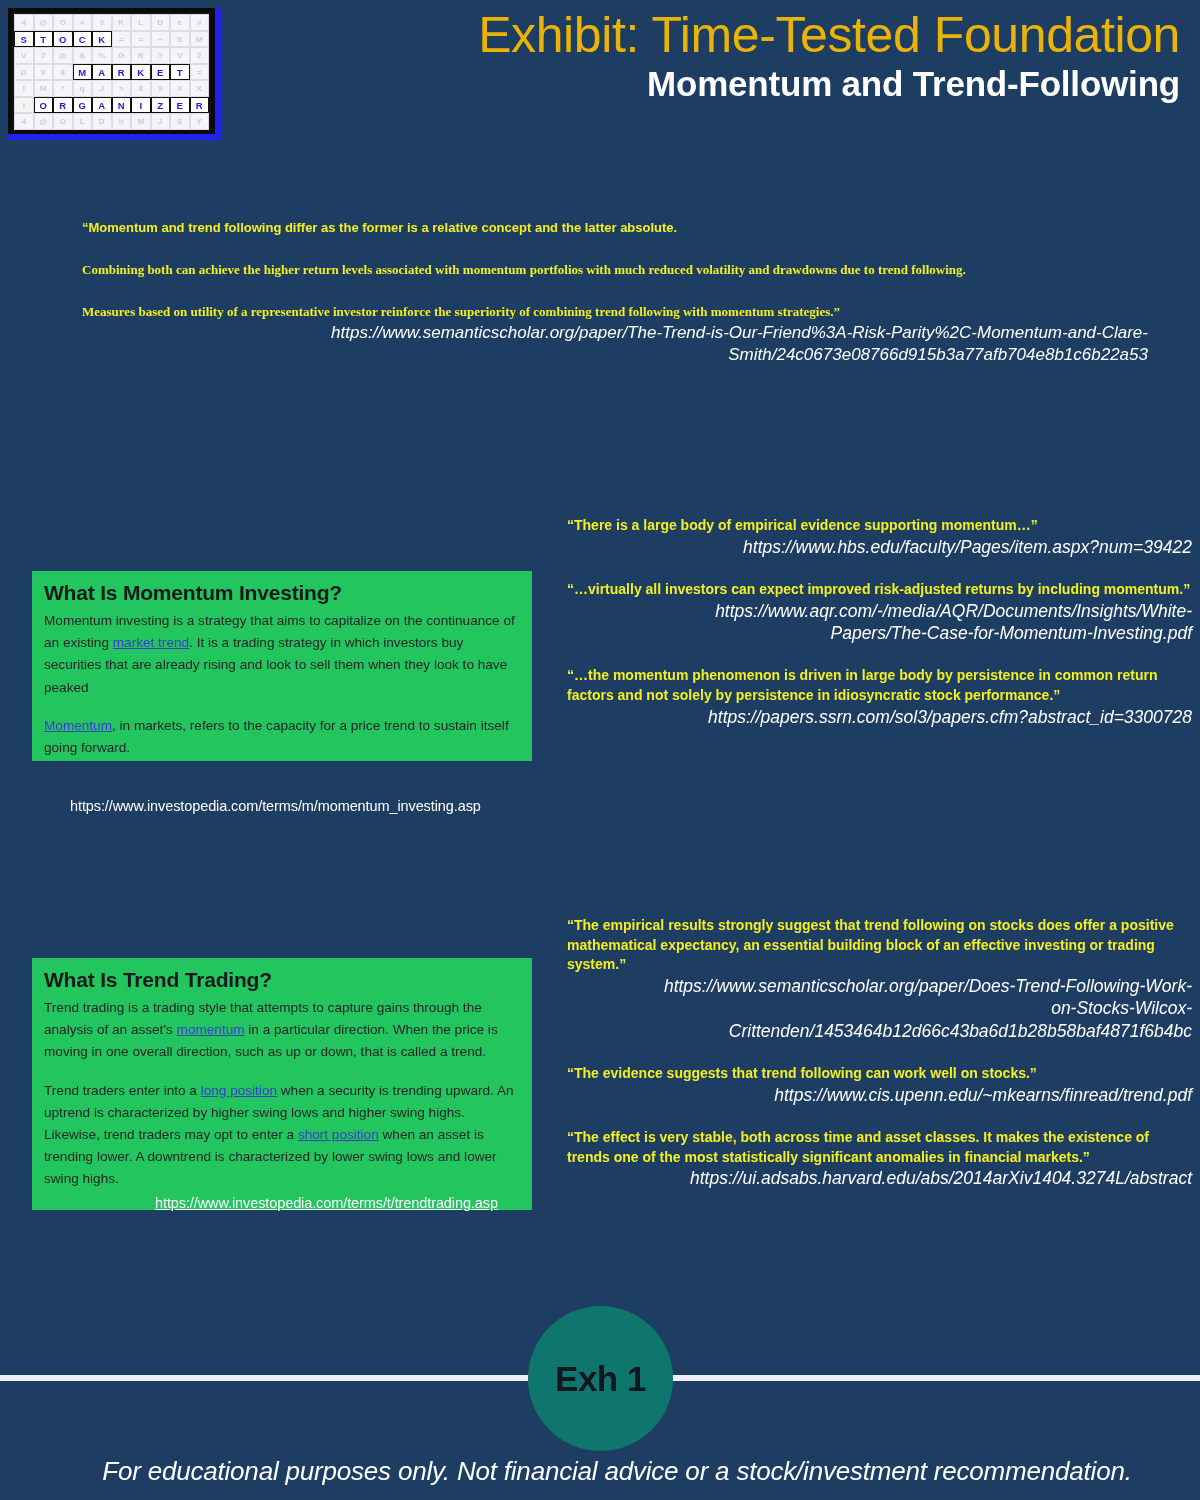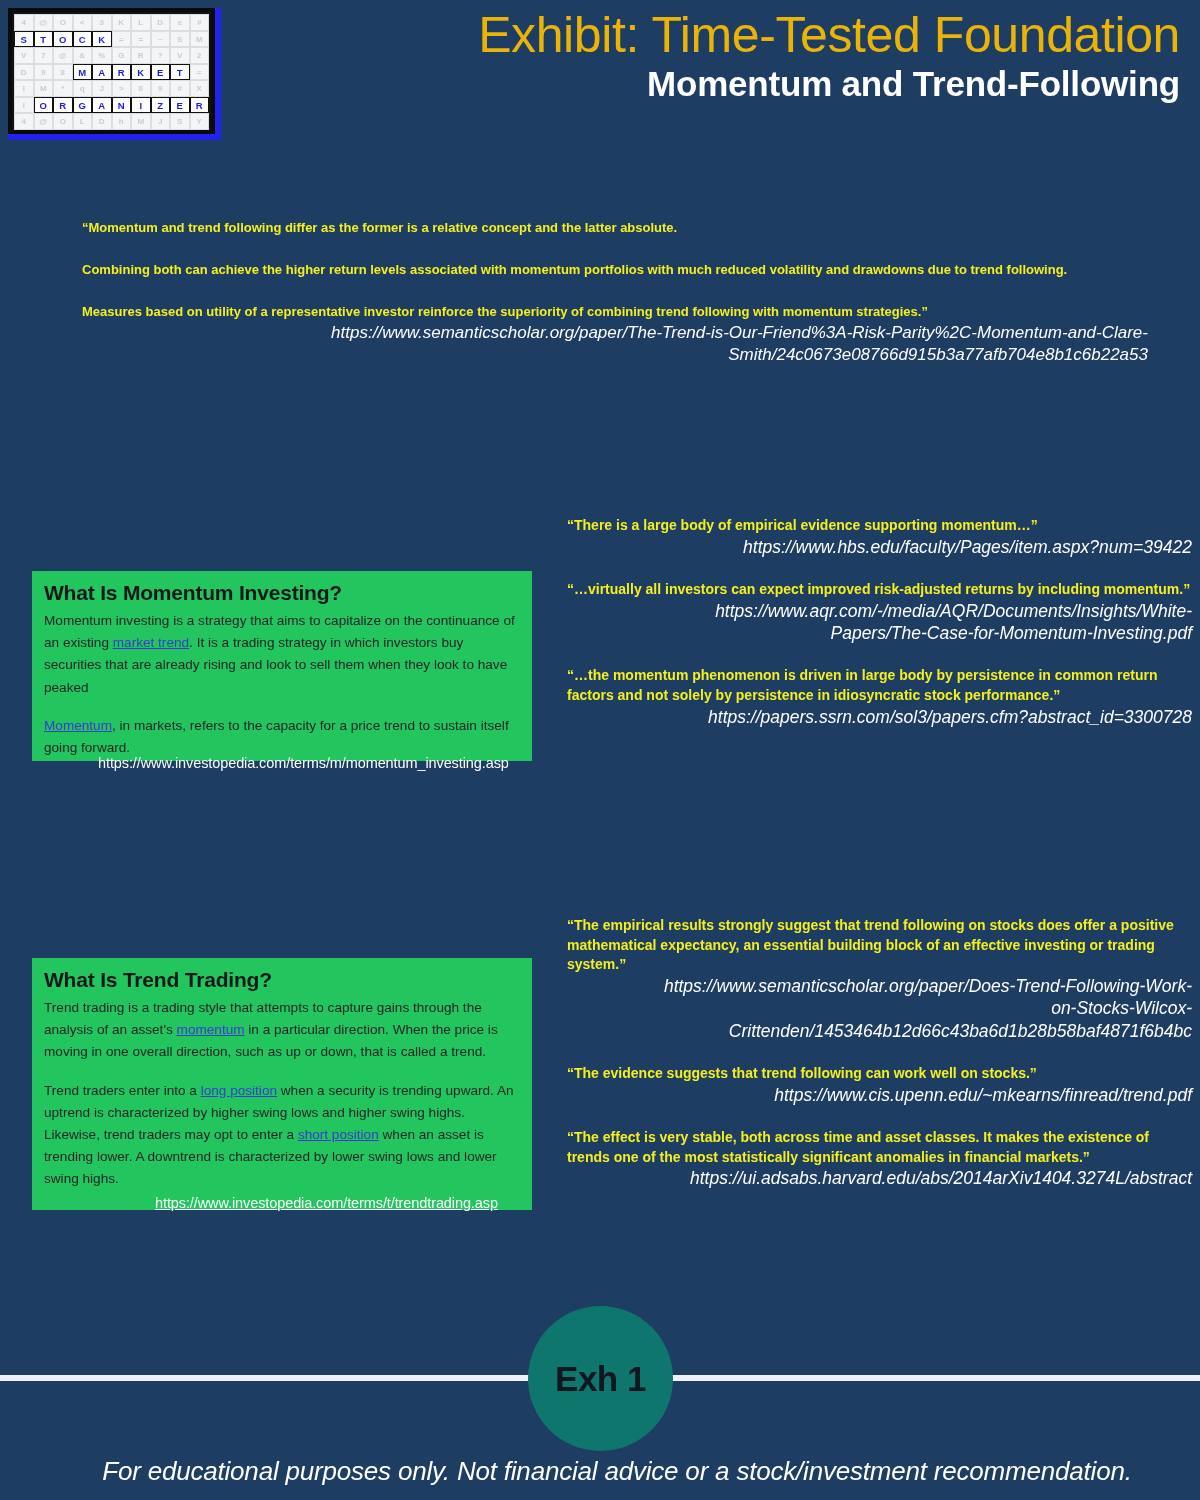--- a/index.html
+++ b/index.html
@@ -103,21 +103,21 @@
     left: 82px;
     top: 218px;
     width: 1066px;
   }
   .q-yellow {
     color: #f4ef1e;
     font-weight: bold;
     font-size: 13px;
     line-height: 1.48;
   }
-  .q-just { text-align: justify; text-align-last: left; }
+  .q-just { text-align: justify; text-align-last: left; font-family: Liberation Serif, serif; }
   .q-url {
     color: #ffffff;
     font-style: italic;
     font-size: 17px;
     line-height: 1.32;
     text-align: right;
   }
   .gap-md { height: 23px; }
 
   
@@ -151,21 +151,21 @@
   .card-url {
     position: absolute;
     color: #ffffff;
     font-size: 14.5px;
     letter-spacing: -0.1px;
     white-space: nowrap;
   }
   .card-url.underlined { text-decoration: underline; }
 
   #card-momentum { left: 32px; top: 571px; width: 500px; height: 190px; }
-  #url-momentum  { left: 70px; top: 755px; margin-left: 28px; }
+  #url-momentum  { left: 70px; top: 798px; }
 
   #card-trend { left: 32px; top: 958px; width: 500px; height: 252px; }
   #url-trend  { left: 155px; top: 1195px; }
 
   
   #right-top {
     position: absolute;
     left: 567px;
     top: 516px;
     width: 625px;

